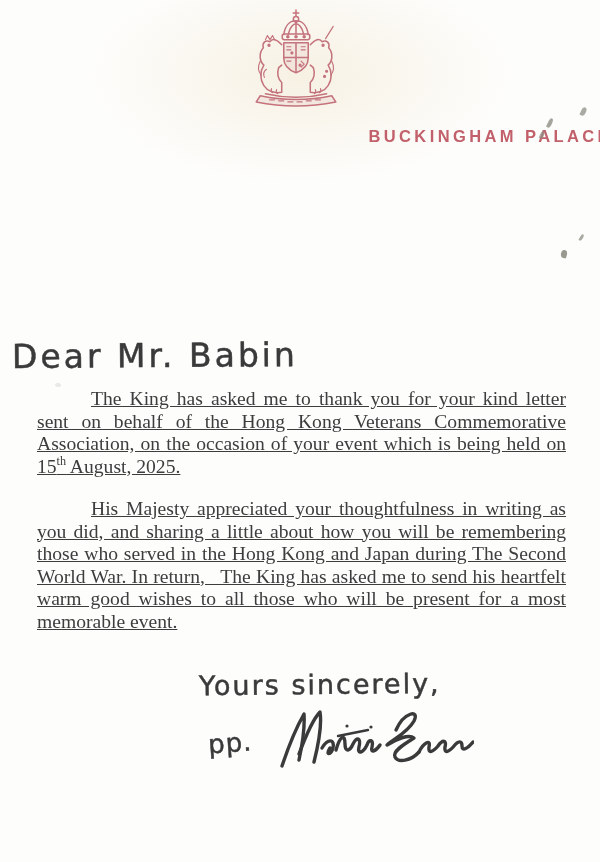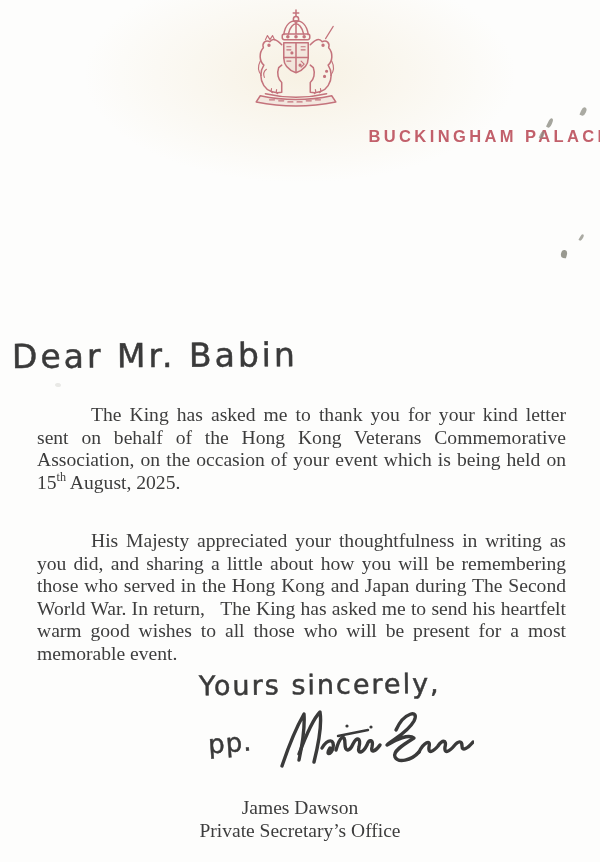--- a/index.html
+++ b/index.html
@@ -47,30 +47,30 @@
     -webkit-text-stroke:.5px #3a3a3a;
   }
   .salutation{
     position:absolute;left:12px;top:336px;
     font-size:33px;
     letter-spacing:3px;
     transform:rotate(-.4deg);
     white-space:nowrap;
   }
   .letter-body{
-    position:absolute;left:37px;top:404px;width:529px;
+    position:absolute;left:37px;top:388px;width:529px;text-decoration:underline;
   }
   .para{
     font-size:19.6px;
     line-height:22.5px;
     text-align:justify;
     text-indent:54px;
     color:var(--ink);
   }
-  .para + .para{margin-top:36px;}
+  .para + .para{margin-top:20px;}
   .valediction{
     position:absolute;left:199px;top:669px;
     font-size:27px;
     letter-spacing:2px;
     transform:rotate(-.6deg);
     white-space:nowrap;
   }
   .signature-row{
     position:absolute;left:206px;top:704px;width:270px;height:70px;
   }
@@ -166,24 +166,20 @@
       <path d="M90,46 C94,32 99,29 99,40 C99,49 104,47 107,40 C111,32 115,34 113,43 C111,51 117,49 121,41 C123,35 128,35 126,43 C124,50 130,47 134,41"></path>
       <path d="M92,32 L122,26" stroke-width="2.4"></path>
       <circle cx="101" cy="22" r="1.6" fill="#3a3a3a" stroke="none"></circle>
       <circle cx="125" cy="23" r="1.6" fill="#3a3a3a" stroke="none"></circle>
 
       <path d="M150,26 C158,8 174,5 168,17 C162,28 148,35 141,41 C150,35 163,30 168,34 C160,39 146,47 149,53 C152,59 165,57 173,48"></path>
       <path d="M173,48 C178,38 185,35 183,43 C182,50 187,48 192,42 C196,36 201,35 199,43 C198,50 203,48 208,42 C212,37 216,36 216,42 C216,48 222,44 227,38"></path>
     </svg>
   </div>
 
-  <div class="signoff">
-    <div>James Dawson</div>
-    <div>Private Secretary’s Office</div>
-  </div>
 
   <div class="speck s1"></div>
   <div class="speck s2"></div>
   <div class="speck s3"></div>
   <div class="speck s4"></div>
   <div class="speck s5"></div>
   <div class="speck s6"></div>
 </div>
 
 </body></html>

